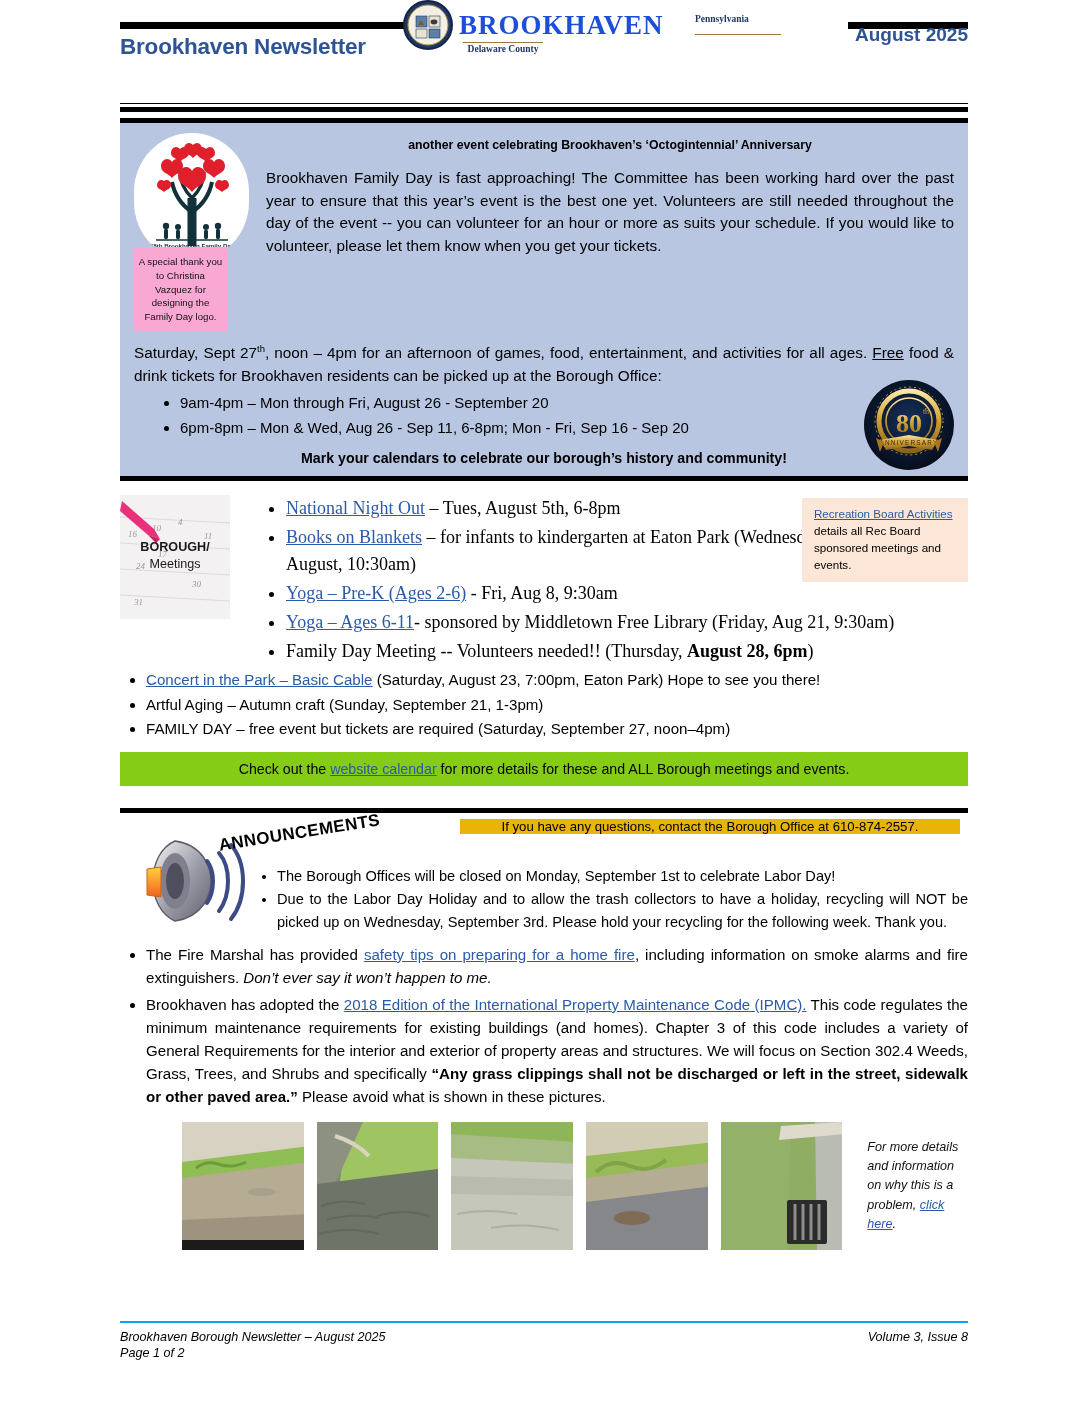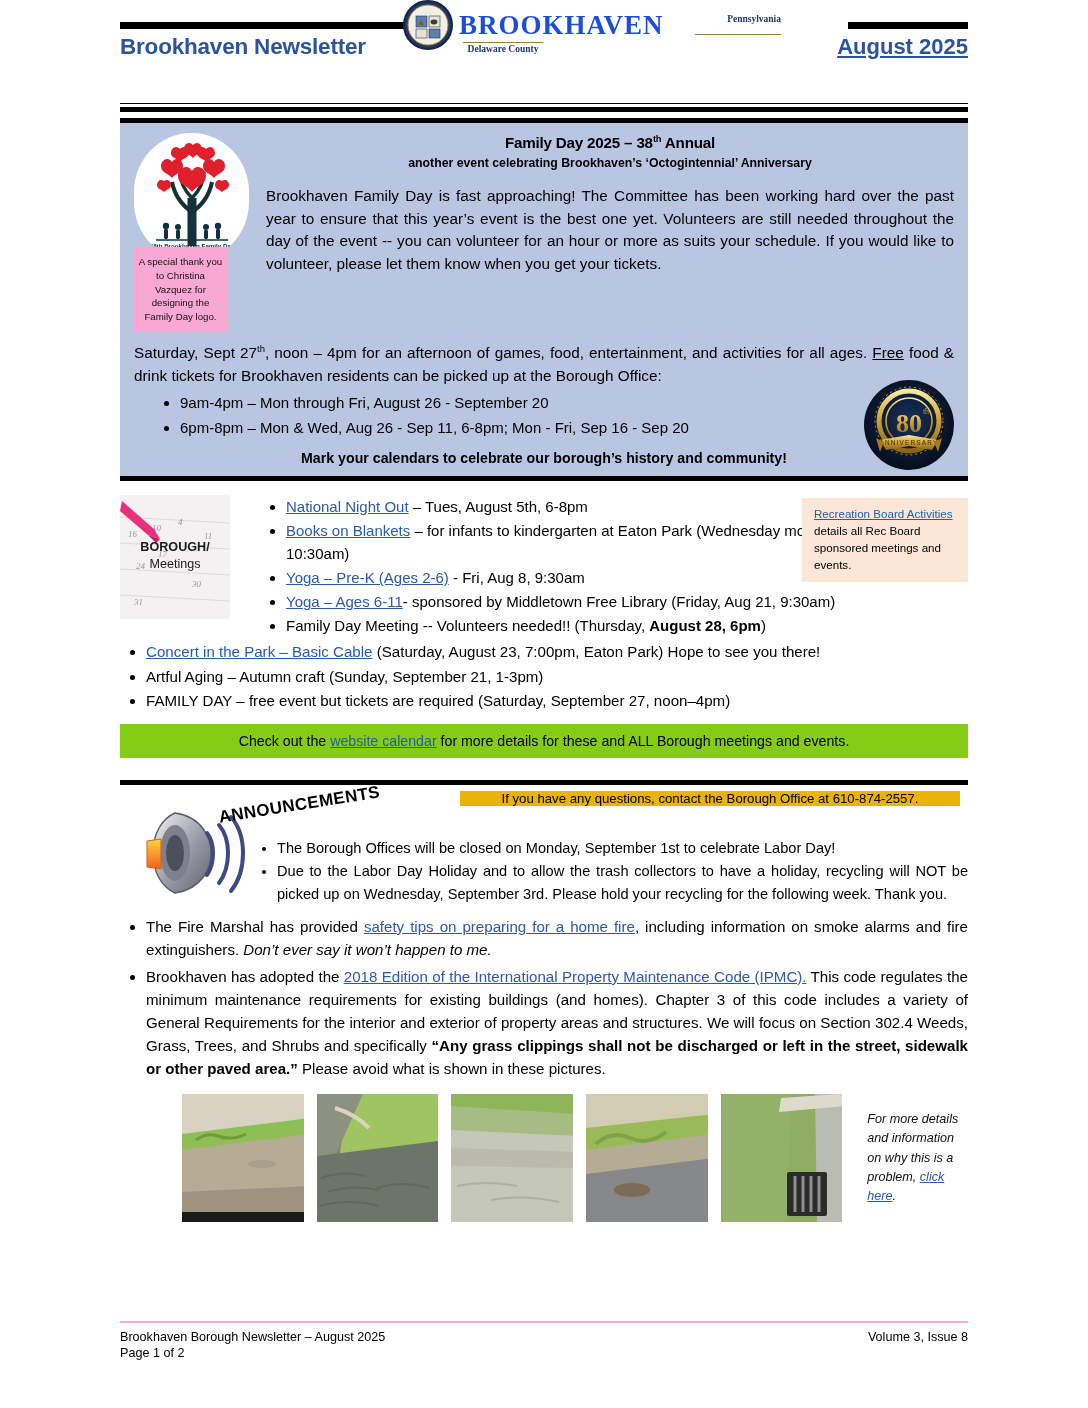--- a/index.html
+++ b/index.html
@@ -21,40 +21,40 @@
   }
   .rule-top.left  { left:0;  width:310px; }
   .rule-top.right { left:auto; right:0; width:120px; }
   .rule-bot { position:absolute; left:0; right:0; bottom:6px; height:5px; background:#000; }
   .rule-bot::after{ content:""; position:absolute; left:0; right:0; top:-4px; height:1px; background:#000;}
   .head-title {
     position:absolute; left:0; top:34px;
     font-size:22.5px; font-weight:bold; color:#2e5496; letter-spacing:-0.2px;
   }
   .head-date {
-    position:absolute; right:0; top:34px;
-    font-size:22px; font-weight:bold; color:#2e5496;text-decoration:underline;
+    position:absolute; right:0; top:24px;
+    font-size:19px; font-weight:bold; color:#2e5496;
   }
   .logo-wrap {
     position:absolute; left:283px; top:0px; display:flex; align-items:center; gap:6px;
   }
   .seal { width:50px; height:50px; position:relative; }
   .seal svg { display:block; }
   .logo-text { position:relative; font-family:"Liberation Serif", serif; }
   .logo-l1 { font-size:27px; font-weight:bold; color:#1d4ed8; letter-spacing:1px; line-height:1.0; }
   .logo-l2 { font-size:27px; font-weight:bold; color:#1f3864; letter-spacing:1px; line-height:1.05; padding-left:84px; margin-top:2px;}
   .logo-county {
     position:absolute; left:4px; top:30px; font-size:9.5px; font-weight:bold;
     color:#1f3864; font-family:"Liberation Serif", serif;
     border-top:1.5px solid #9a7b3f; padding-top:1px; width:80px; text-align:center;
   }
   .logo-state {
     position:absolute; left:236px; top:2px; font-size:9.5px; font-weight:bold;
     color:#1f3864; font-family:"Liberation Serif", serif;
-    border-bottom:1.5px solid #9a7b3f; padding-bottom:10px; width:86px; text-align:right;
+    border-bottom:1.5px solid #9a7b3f; padding-bottom:10px; width:86px; text-align:left;
   }
 
   
   .fd-box {
     background:#b9c6e2; border-top:5px solid #000; border-bottom:5px solid #000;
     padding:10px 14px 10px 14px; position:relative;
   }
   .fd-top { display:flex; gap:14px; }
   .fd-left { width:118px; flex:0 0 118px; }
   .fd-logo {
@@ -85,21 +85,21 @@
     width:110px; height:124px; flex:0 0 110px; position:relative; overflow:hidden;
     background:#f2eff0;
   }
   .cal-label {
     position:absolute; left:0; right:0; top:44px; text-align:center;
     font-size:12.6px; color:#1a1a1a; line-height:1.38;
   }
   .cal-label b { font-weight:bold; }
   .events-list { flex:1; padding-left:24px; }
   .events-list ul { margin:0; padding-left:24px; }
-  .events-list li { font-size:15px; line-height:1.54; margin-bottom:1px; }
+  .events-list li { font-size:18px; line-height:1.54; margin-bottom:1px;font-family:Liberation Serif, serif; }
   .rec-box {
     position:absolute; right:0; top:3px; width:166px;
     background:#fbe6d7; padding:7px 10px 8px 12px;
     font-size:11.6px; line-height:1.48;
   }
   .events-tail { margin-top:2px; }
   .events-tail ul { margin:0; padding-left:26px; }
   .events-tail li { font-size:15.1px; line-height:1.62; }
   .calendar-note {
     background:#84cc16; margin-top:10px; padding:9px 6px;
@@ -133,21 +133,21 @@
   }
   .photo { width:128px; height:128px; position:relative; overflow:hidden; }
   .photo-cap {
     width:118px; font-size:12.6px; line-height:1.52; font-style:italic;
     padding-left:12px; padding-top:16px; color:#111;
   }
 
   
   .footer {
     position:absolute; left:120px; right:120px; bottom:48px;
-    border-top:2px solid #f9a8d4; padding-top:7px;
+    border-top:2px solid #0ea5e9; padding-top:7px;font-style:italic;
   }
   .footer-row { display:flex; justify-content:space-between; font-size:12.6px; }
   .footer-page { font-size:12.6px; margin-top:2px; }
 
   
   .lnk { color:#2a5aa8; text-decoration:underline; }
   .u { text-decoration:underline; }
   .i { font-style:italic; }
   sup { font-size:0.62em; vertical-align:super; }
 </style>
@@ -224,21 +224,20 @@
             </g>
             <line x1="20" y1="106" x2="92" y2="106" stroke="#12313a" stroke-width="1.6"></line>
             <text x="56" y="114" font-size="6.2" font-weight="bold" text-anchor="middle" fill="#12313a" font-family="Liberation Sans, sans-serif">38th Brookhaven Family Day</text>
             <text x="56" y="121" font-size="6.2" font-weight="bold" text-anchor="middle" fill="#12313a" font-family="Liberation Sans, sans-serif">2025</text>
           </svg>
         </div>
         <div class="fd-credit">A special thank you to Christina Vazquez for designing the Family Day logo.</div>
       </div>
 
       <div class="fd-right">
-        <div class="fd-title"><span>Family Day 2025 – 38</span><sup>th</sup><span> Annual</span></div>
         <div class="fd-sub">another event celebrating Brookhaven’s ‘Octogintennial’ Anniversary</div>
         <div class="fd-body">Brookhaven Family Day is fast approaching! The Committee has been working hard over the past year to ensure that this year’s event is the best one yet. Volunteers are still needed throughout the day of the event -- you can volunteer for an hour or more as suits your schedule. If you would like to volunteer, please let them know when you get your tickets.</div>
       </div>
     </div>
 
     <div class="fd-lower">
       <span>Saturday, Sept 27</span><sup>th</sup><span>, noon – 4pm for an afternoon of games, food, entertainment, and activities for all ages. </span><span class="u">Free</span><span> food &amp; drink tickets for Brookhaven residents can be picked up at the Borough Office:</span>
     </div>
 
     <ul class="fd-list">

